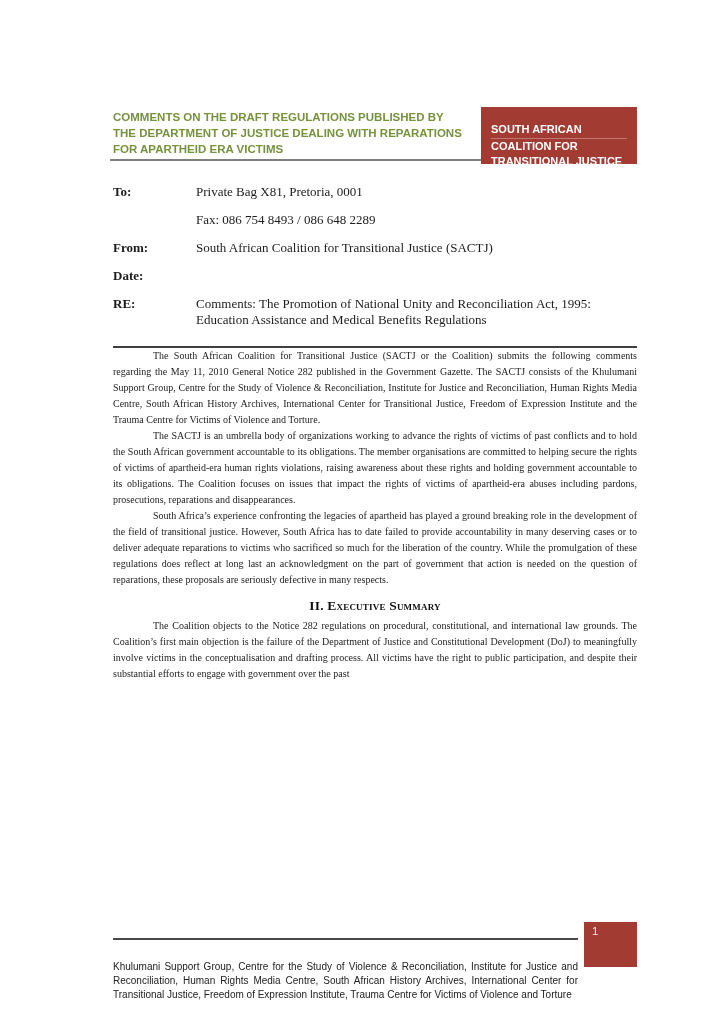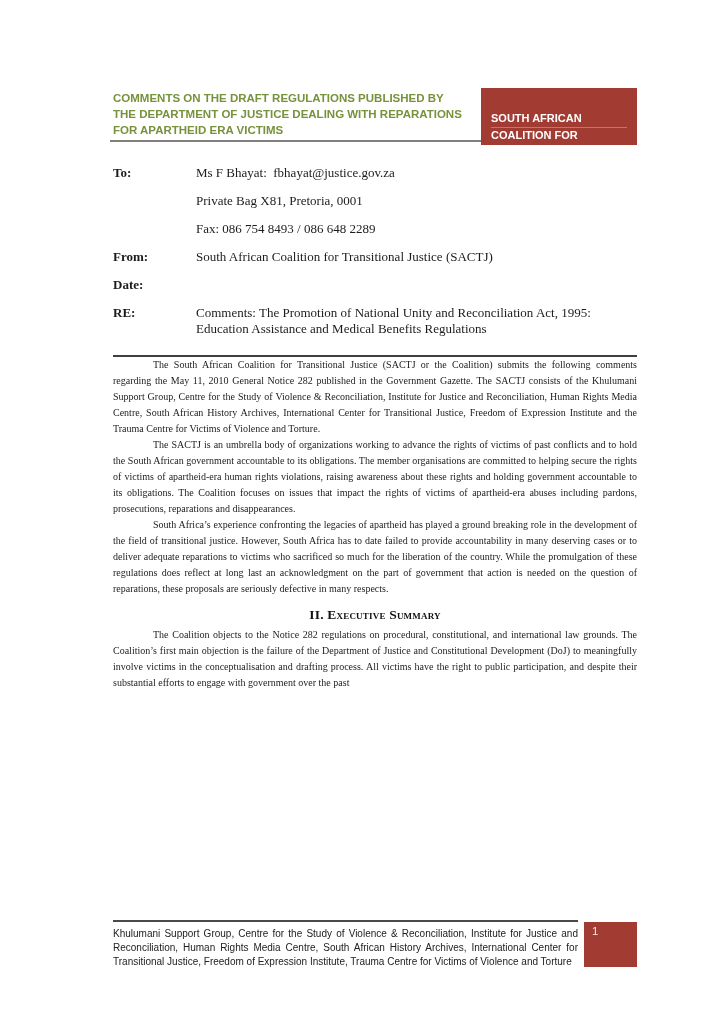--- a/index.html
+++ b/index.html
@@ -9,21 +9,21 @@
     height: 1024px;
     margin: 0 auto;
     background: #ffffff;
     font-family: "Liberation Serif", serif;
     color: #1c1c1c;
     overflow: hidden;
   }
   .content {
     position: absolute;
     left: 113px;
-    top: 86px;
+    top: 105px;
     width: 524px;
   }
 
   
   .doc-header {
     position: relative;
     display: flex;
     justify-content: space-between;
     align-items: flex-start;
     height: 59px;
@@ -46,21 +46,21 @@
     background: var(--rule_gray, #7F7F7F);
     z-index: 1;
   }
   .logo-box {
     position: relative;
     z-index: 2;
     box-sizing: border-box;
     width: 156px;
     height: 57px;
     margin-top: 2px;
-    padding: 23px 10px;
+    padding: 15px 10px;
     background: var(--brand_red, #A23B32);
     color: #ffffff;
     font-family: "Liberation Sans", sans-serif;
     font-weight: bold;
     font-size: 11px;
     line-height: 15.5px;
   }
   .logo-line.first { border-bottom: 1px solid rgba(255,255,255,0.30); }
 
   
@@ -103,23 +103,23 @@
     bottom: 0;
     width: 524px;
     display: flex;
     align-items: flex-start;
     background: #ffffff;
     z-index: 3;
   }
   .footer-text {
     box-sizing: border-box;
     width: 465px;
-    margin-top: 2px;
+    margin-top: 20px;
     border-top: 2px solid #4a4a4a;
-    padding-top: 5px;
+    padding-top: 20px;
     font-family: "Liberation Sans", sans-serif;
     font-size: 10px;
     line-height: 14px;
     text-align: justify;
     color: #222;
   }
   .page-number-box {
     box-sizing: border-box;
     width: 53px;
     height: 45px;
@@ -144,21 +144,20 @@
         <div class="logo-line">COALITION FOR</div>
         <div class="logo-line">TRANSITIONAL JUSTICE</div>
       </div>
       <div class="header-rule"></div>
     </header>
 
     <section class="meta">
       <div class="meta-row">
         <div class="meta-label">To:</div>
         <div class="meta-value">
-          <div class="meta-line">Ms F Bhayat:&nbsp; fbhayat@justice.gov.za</div>
           <div class="meta-line">Private Bag X81, Pretoria, 0001</div>
           <div class="meta-line">Fax: 086 754 8493 / 086 648 2289</div>
         </div>
       </div>
       <div class="meta-row">
         <div class="meta-label">From:</div>
         <div class="meta-value">South African Coalition for Transitional Justice (SACTJ)</div>
       </div>
       <div class="meta-row">
         <div class="meta-label">Date:</div>

